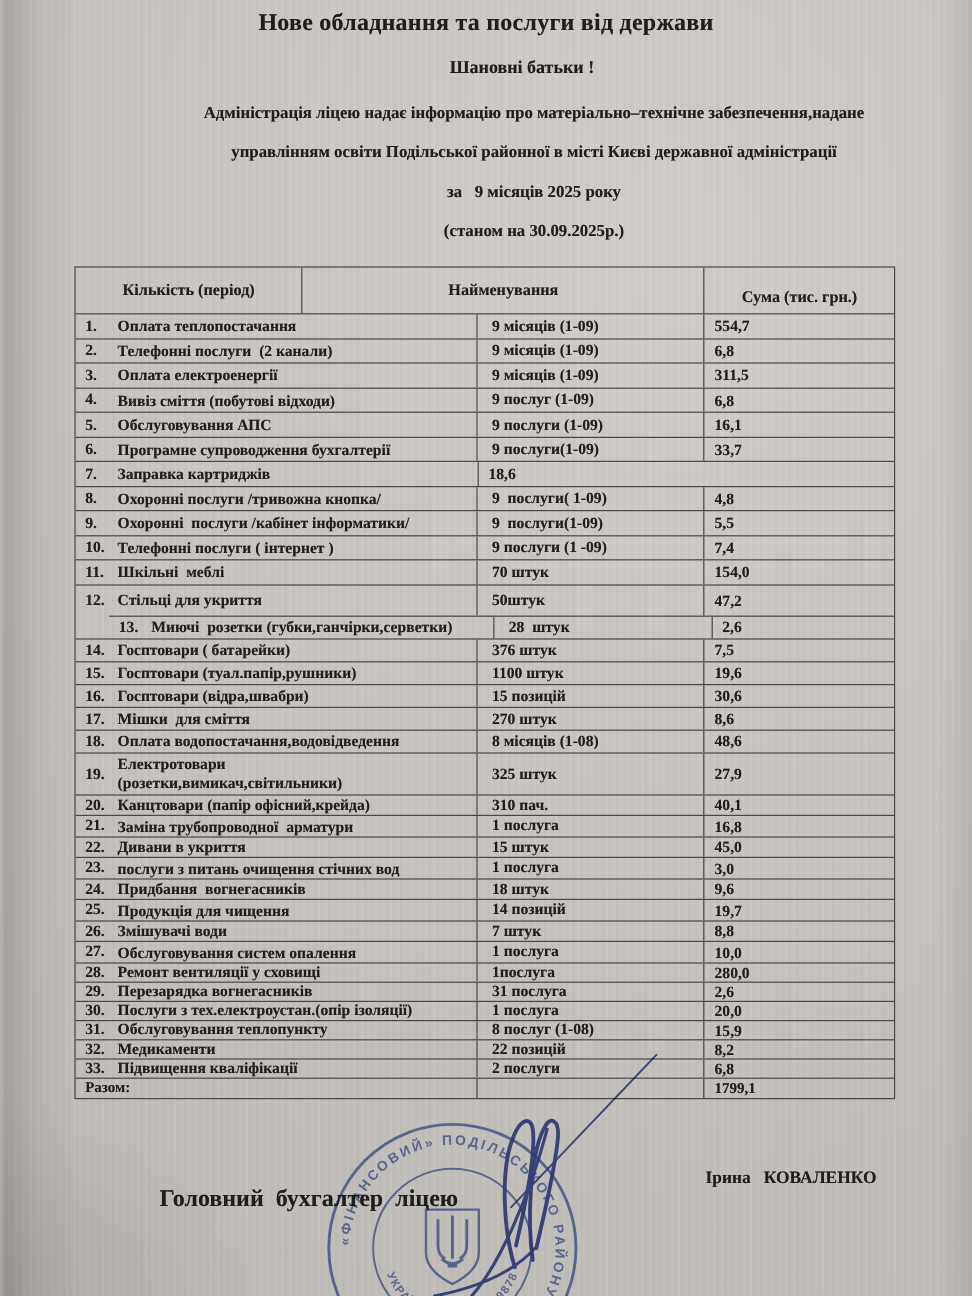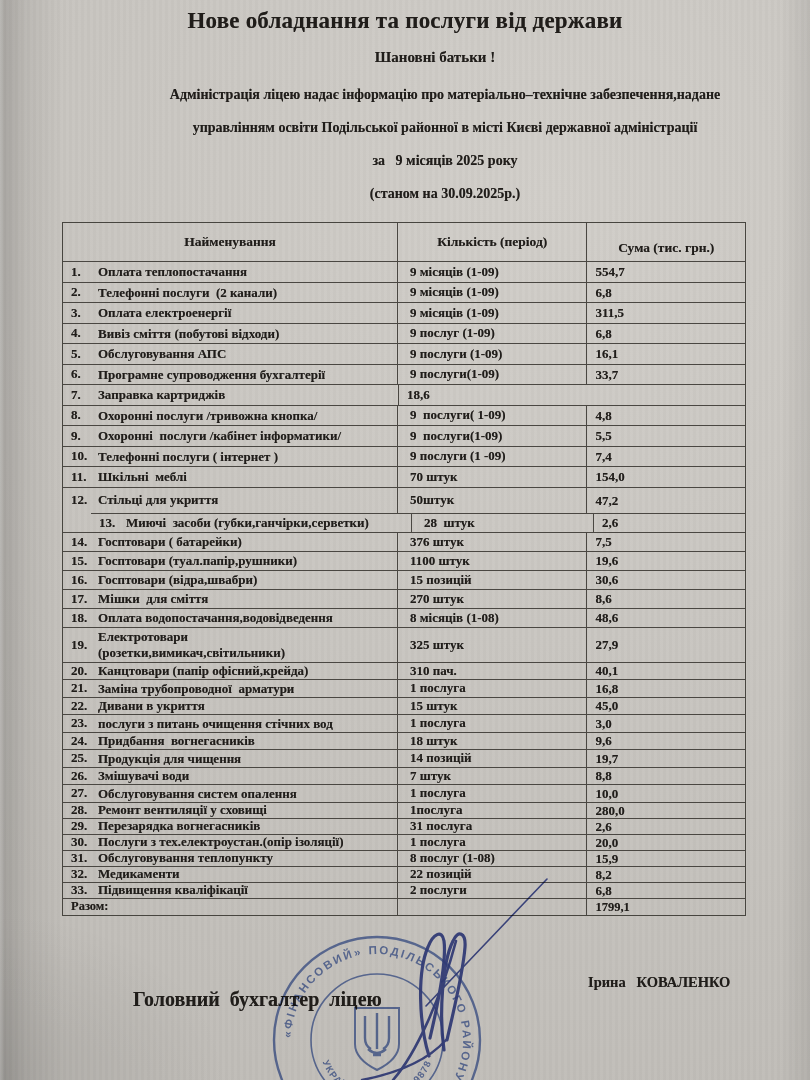--- a/index.html
+++ b/index.html
@@ -9,21 +9,21 @@
     color:var(--ink,#201d1a);
     background:
       linear-gradient(90deg, rgba(255,255,255,.22) 0px, rgba(255,255,255,0) 5px),
       linear-gradient(90deg, rgba(0,0,0,.16) 2px, rgba(0,0,0,.06) 26px, rgba(0,0,0,0) 64px),
       linear-gradient(270deg, rgba(0,0,0,.07) 0px, rgba(0,0,0,0) 30px),
       radial-gradient(40% 22% at 0% 100%, rgba(0,0,0,.09), rgba(0,0,0,0) 70%),
       repeating-linear-gradient(90deg, rgba(255,255,255,.015) 0 3px, rgba(0,0,0,.015) 3px 6px),
       radial-gradient(120% 90% at 68% 18%, #d1cec9 0%, var(--paper,#c9c6c1) 45%, #bfbcb7 100%);
   }
   .hdr{position:absolute;left:15px;top:0;width:780px;text-align:center;font-weight:bold;white-space:pre-wrap;}
-  .title{position:absolute;left:0;top:8px;width:100%;font-size:23px;letter-spacing:.2px;}
+  .title{position:absolute;left:0;top:8px;width:100%;font-size:20px;letter-spacing:.2px;}
   .salut{position:absolute;left:30px;top:49px;width:100%;font-size:15px;}
   .para{position:absolute;left:40px;width:100%;font-size:14px;}
   .p1{top:87px;}.p2{top:120px;}.p3{top:153px;}.p4{top:186px;}
   .hdr *{text-shadow:0 0 .5px rgba(40,38,35,.55);}
 
   .doc-table{
     position:absolute;left:62px;top:222px;width:684px;
     border:1.6px solid #47453f;box-sizing:border-box;
     font-weight:bold;font-size:13px;
     text-shadow:0 0 .5px rgba(40,38,35,.5);
@@ -60,22 +60,22 @@
     <div class="title">Нове обладнання та послуги від держави</div>
     <div class="salut">Шановні батьки !</div>
     <div class="para p1">Адміністрація ліцею надає інформацію про матеріально–технічне забезпечення,надане</div>
     <div class="para p2">управлінням освіти Подільської районної в місті Києві державної адміністрації</div>
     <div class="para p3">за   9 місяців 2025 року</div>
     <div class="para p4">(станом на 30.09.2025р.)</div>
   </div>
 
   <div class="doc-table">
     <div class="thead">
+      <div class="th c2">Кількість (період)</div>
       <div class="th c1">Найменування</div>
-      <div class="th c2">Кількість (період)</div>
       <div class="th c3">Сума (тис. грн.)</div>
     </div>
     <div>
         <div class="trow" style="height: 19.5px;">
           <div class="td c1">
             <span class="num">1.</span>
             <span class="nm">Оплата теплопостачання</span>
           </div>
           <div class="td c2">9 місяців (1-09)</div>
           <div class="td c3">554,7</div>
@@ -163,21 +163,21 @@
           <div class="td c1">
             <span class="num">12.</span>
             <span class="nm">Стільці для укриття</span>
           </div>
           <div class="td c2">50штук</div>
           <div class="td c3">47,2</div>
         </div>
         <div class="trow" style="height: 18px; margin-left: 28px;">
           <div class="td c1">
             <span class="num">13.</span>
-            <span class="nm">Миючі  засоби (губки,ганчірки,серветки)</span>
+            <span class="nm">Миючі  розетки (губки,ганчірки,серветки)</span>
           </div>
           <div class="td c2">28  штук</div>
           <div class="td c3">2,6</div>
         </div>
         <div class="trow" style="height: 18px;">
           <div class="td c1">
             <span class="num">14.</span>
             <span class="nm">Госптовари ( батарейки)</span>
           </div>
           <div class="td c2">376 штук</div>

